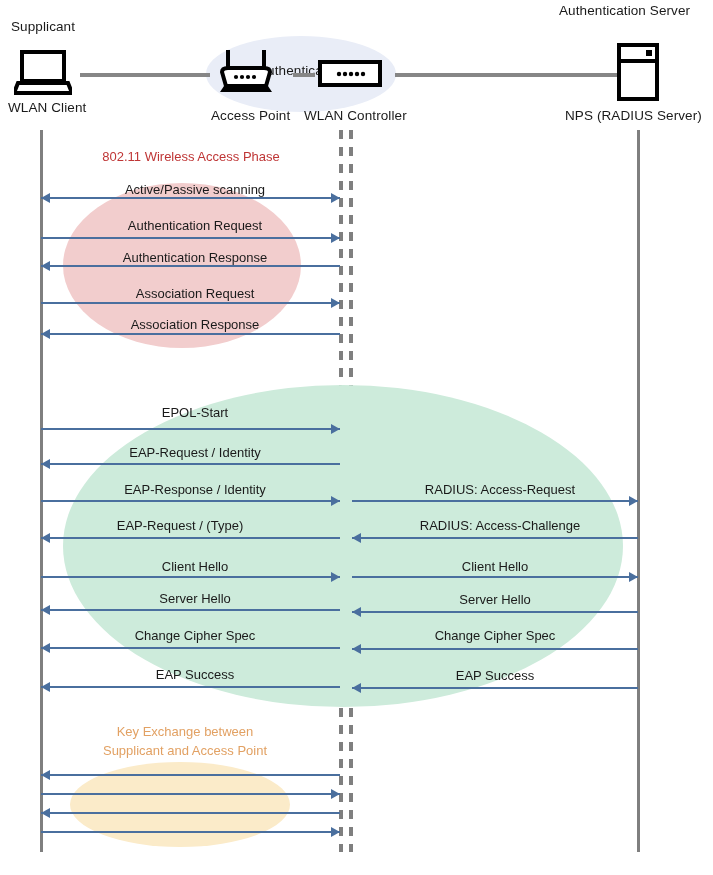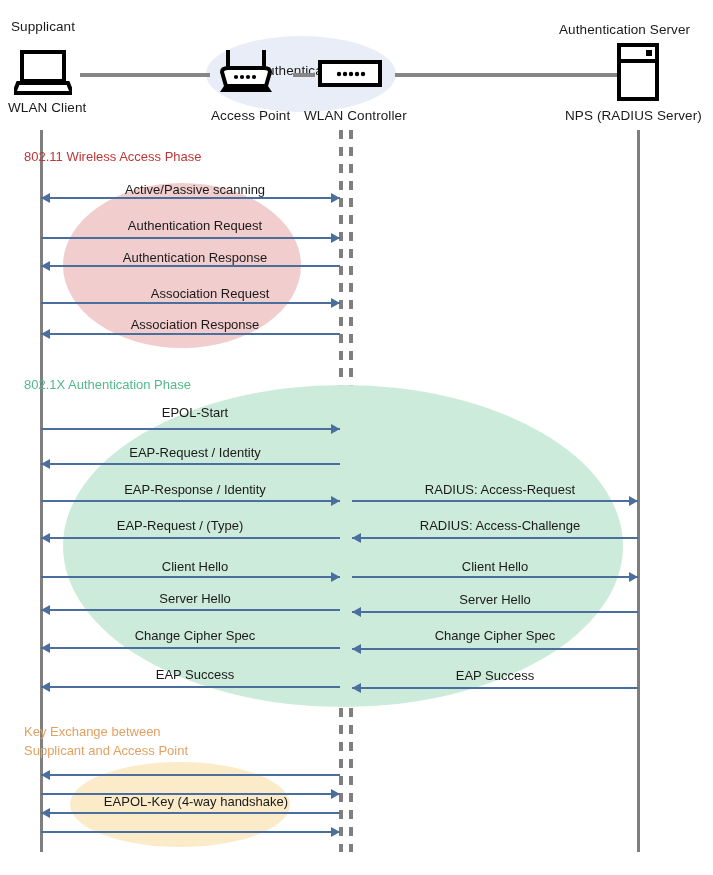--- a/index.html
+++ b/index.html
@@ -68,22 +68,22 @@
   }
   .ellipse-wireless { background: #f2cdcd; }
   .ellipse-dot1x    { background: #cdebdb; }
   .ellipse-key      { background: #fbebc9; }
 
   
   .phase-label {
     position: absolute;
     font-size: 13px;
     white-space: nowrap;
+    text-align: center;
     line-height: 19px;
-    margin-left: 24px;
   }
   .phase-label-wireless { color: #bf3636; }
   .phase-label-dot1x    { color: #53b98a; }
   .phase-label-key      { color: #e2a163; }
 
   
   .msg-label {
     position: absolute;
     font-size: 13px;
     color: #1a1a1a;
@@ -116,21 +116,21 @@
 </style>
 </head>
 <body>
 
 <div id="diagram">
 
   <div class="auth-blob" style="left:206px; top:36px; width:190px; height:76px;"></div>
 
   <div class="actor-title" style="left:11px; top:19px;">Supplicant</div>
   <div class="actor-title" style="left:258px; top:19px;margin-top:44px;">Authenticator</div>
-  <div class="actor-title" style="left:559px; top:3px;margin-top:19px;">Authentication Server</div>
+  <div class="actor-title" style="left:559px; top:3px;">Authentication Server</div>
 
   <div class="link-seg" style="left:80px; top:73px; width:130px;"></div>
   <div class="link-seg" style="left:293px; top:73px; width:22px;"></div>
   <div class="link-seg" style="left:395px; top:73px; width:222px;"></div>
 
   <div class="icon-box" style="left:14px; top:50px; width:58px; height:45px;">
     <svg width="58" height="45" viewBox="0 0 58 45">
       <rect x="8" y="2" width="42" height="29" fill="none" stroke="#000" stroke-width="4"></rect>
       <path d="M4 33 L54 33 L58 43 L0 43 Z" fill="none" stroke="#000" stroke-width="4"></path>
     </svg>
@@ -188,31 +188,30 @@
   <div class="arrow-head arrow-right" style="left:331px; top:193px;"></div>
 
   <div class="msg-label" style="left:195px; top:218px;">Authentication Request</div>
   <div class="msg-line" style="left:41px; top:237px; width:299px;"></div>
   <div class="arrow-head arrow-right" style="left:331px; top:233px;"></div>
 
   <div class="msg-label" style="left:195px; top:250px;">Authentication Response</div>
   <div class="msg-line" style="left:41px; top:265px; width:299px;"></div>
   <div class="arrow-head arrow-left" style="left:41px; top:261px;"></div>
 
-  <div class="msg-label" style="left:195px; top:286px;margin-left:15px;">Association Request</div>
+  <div class="msg-label" style="left:195px; top:286px;">Association Request</div>
   <div class="msg-line" style="left:41px; top:302px; width:299px;"></div>
   <div class="arrow-head arrow-right" style="left:331px; top:298px;"></div>
 
   <div class="msg-label" style="left:195px; top:317px;">Association Response</div>
   <div class="msg-line" style="left:41px; top:333px; width:299px;"></div>
   <div class="arrow-head arrow-left" style="left:41px; top:329px;"></div>
 
   <div class="phase-ellipse ellipse-dot1x" style="left:63px; top:385px; width:560px; height:322px;"></div>
 
-  <div class="phase-label phase-label-dot1x" style="left:0px; top:375px; width:398px;">802.1X Authentication Phase</div>
 
   <div class="msg-label" style="left:195px; top:405px;text-align:right;">EPOL-Start</div>
   <div class="msg-line" style="left:41px; top:428px; width:299px;"></div>
   <div class="arrow-head arrow-right" style="left:331px; top:424px;"></div>
 
   <div class="msg-label" style="left:195px; top:445px;">EAP-Request / Identity</div>
   <div class="msg-line" style="left:41px; top:463px; width:299px;"></div>
   <div class="arrow-head arrow-left" style="left:41px; top:459px;"></div>
 
   <div class="msg-label" style="left:195px; top:482px;">EAP-Response / Identity</div>
@@ -267,21 +266,20 @@
 
   <div class="phase-label phase-label-key" style="left:0px; top:741px; width:370px;">Supplicant and Access Point</div>
   <div class="phase-label phase-label-key" style="left:0px; top:722px; width:370px;">Key Exchange between</div>
 
   <div class="msg-line" style="left:41px; top:774px; width:299px;"></div>
   <div class="arrow-head arrow-left" style="left:41px; top:770px;"></div>
 
   <div class="msg-line" style="left:41px; top:793px; width:299px;"></div>
   <div class="arrow-head arrow-right" style="left:331px; top:789px;"></div>
 
-  <div class="msg-label" style="left:196px; top:794px;">EAPOL-Key (4-way handshake)</div>
 
   <div class="msg-line" style="left:41px; top:812px; width:299px;"></div>
   <div class="arrow-head arrow-left" style="left:41px; top:808px;"></div>
 
   <div class="msg-line" style="left:41px; top:831px; width:299px;"></div>
   <div class="arrow-head arrow-right" style="left:331px; top:827px;"></div>
 
 </div>
 
 </body></html>

